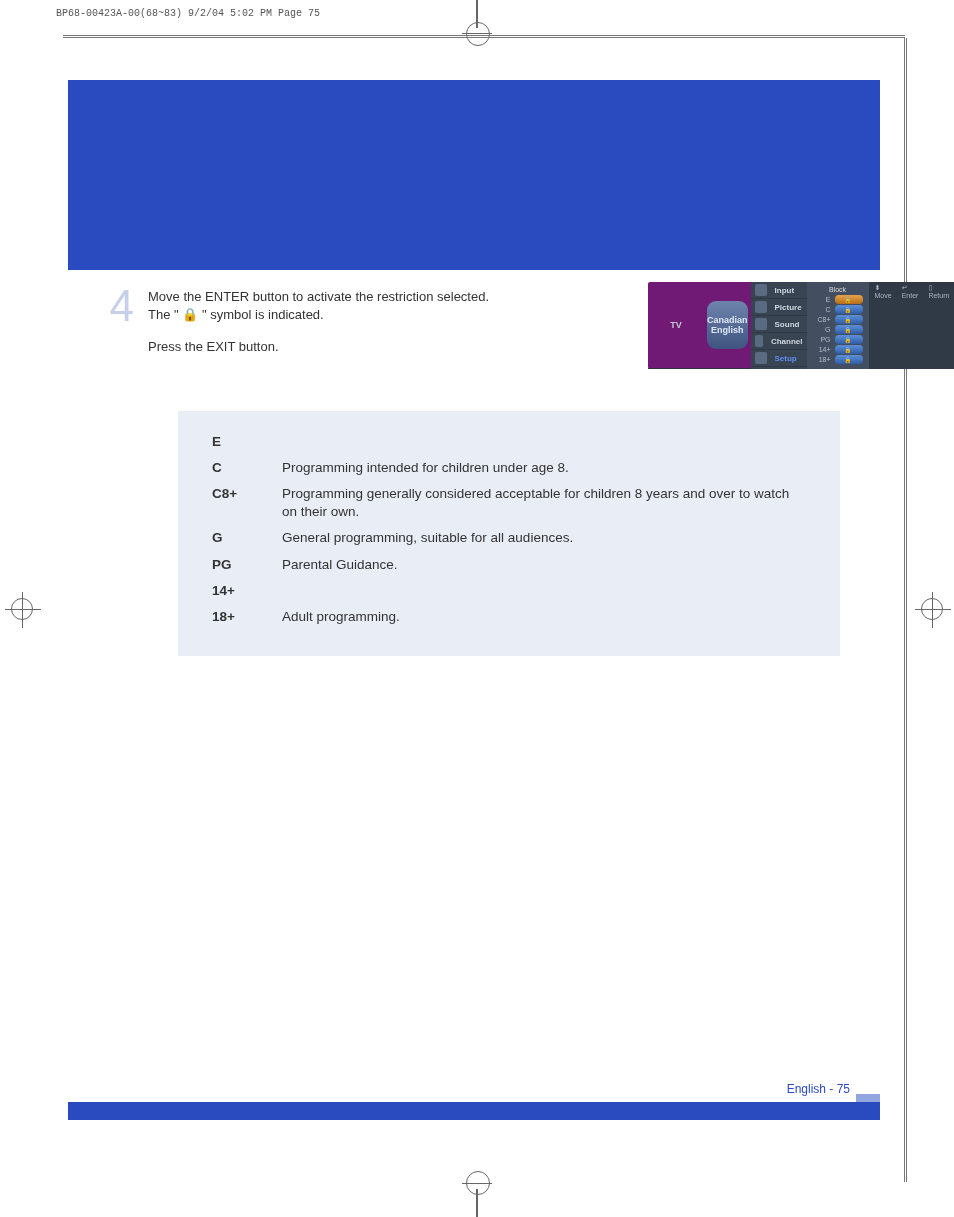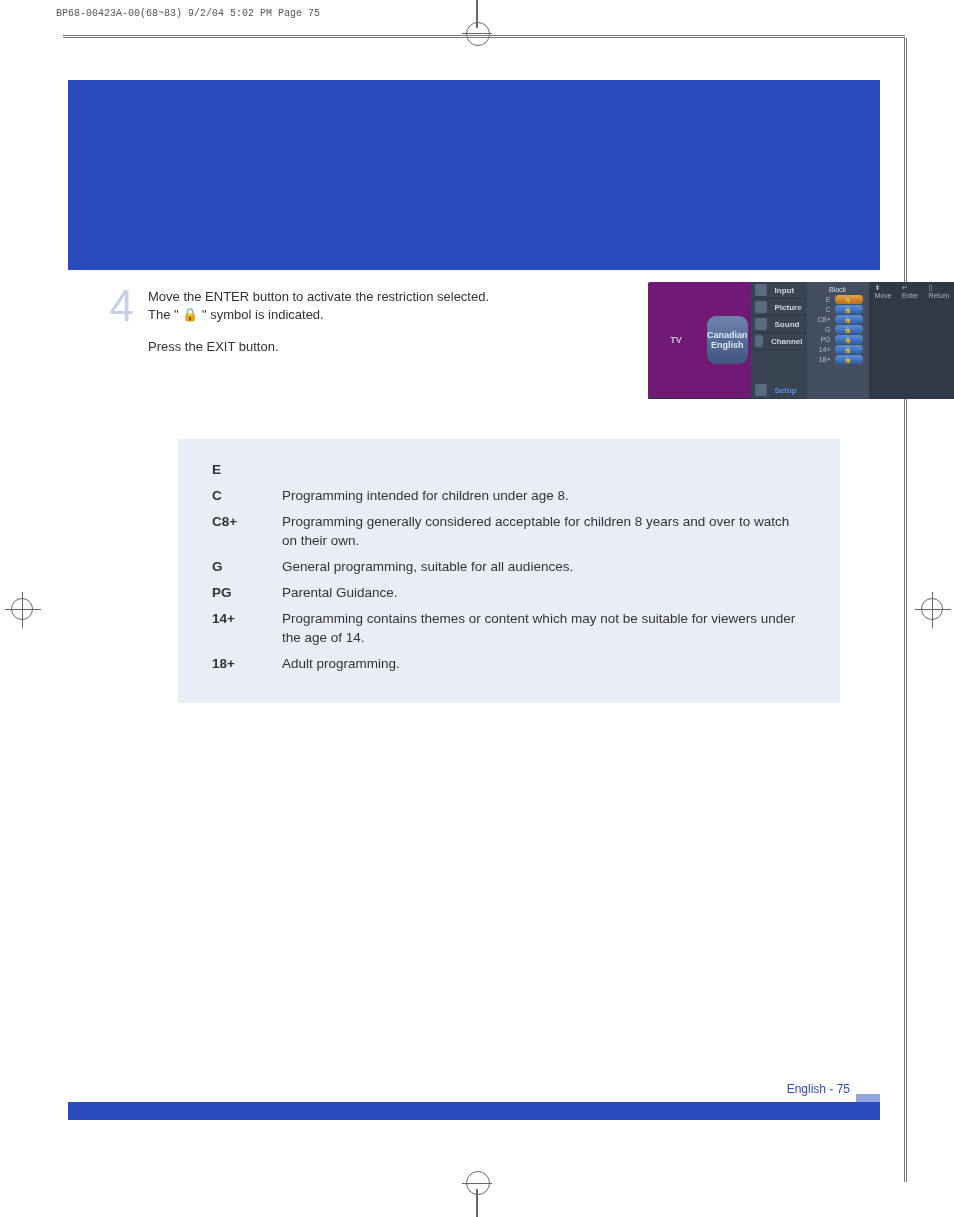--- a/index.html
+++ b/index.html
@@ -139,21 +139,21 @@
     width:56px;
     background:#384452;
     display:flex; flex-direction:column;
   }
   .side-item {
     display:flex; align-items:center; gap:8px;
     padding:2px 4px;
     font-size:8px; font-weight:bold; color:#cfd6df;
     border-bottom:1px solid #2f3844;
   }
-  .side-item.active { color:#5b8ef0;margin-top:32px; }
+  .side-item.active { color:#5b8ef0; }
   .side-ico {
     width:12px;height:12px;border-radius:2px;
     background:#5a6b81; display:inline-block;
     position:relative;
   }
   .osd-main {
     flex:1; padding:4px 6px;
     background:#434f60;
   }
   .block-label { text-align:center; font-size:7px; margin-bottom:2px; }
@@ -324,21 +324,20 @@
       <div class="rating-row">
         <div class="rating-key">G</div>
         <div class="rating-desc">General programming, suitable for all audiences.</div>
       </div>
       <div class="rating-row">
         <div class="rating-key">PG</div>
         <div class="rating-desc">Parental Guidance.</div>
       </div>
       <div class="rating-row">
         <div class="rating-key">14+</div>
-        <div class="rating-desc">Programming contains themes or content which may not be suitable for viewers under the age of 14.</div>
       </div>
       <div class="rating-row">
         <div class="rating-key">18+</div>
         <div class="rating-desc">Adult programming.</div>
       </div>
     </div>
   </div>
 
   <div class="page-num">English - 75</div>
   <div class="footer-bar"></div>

